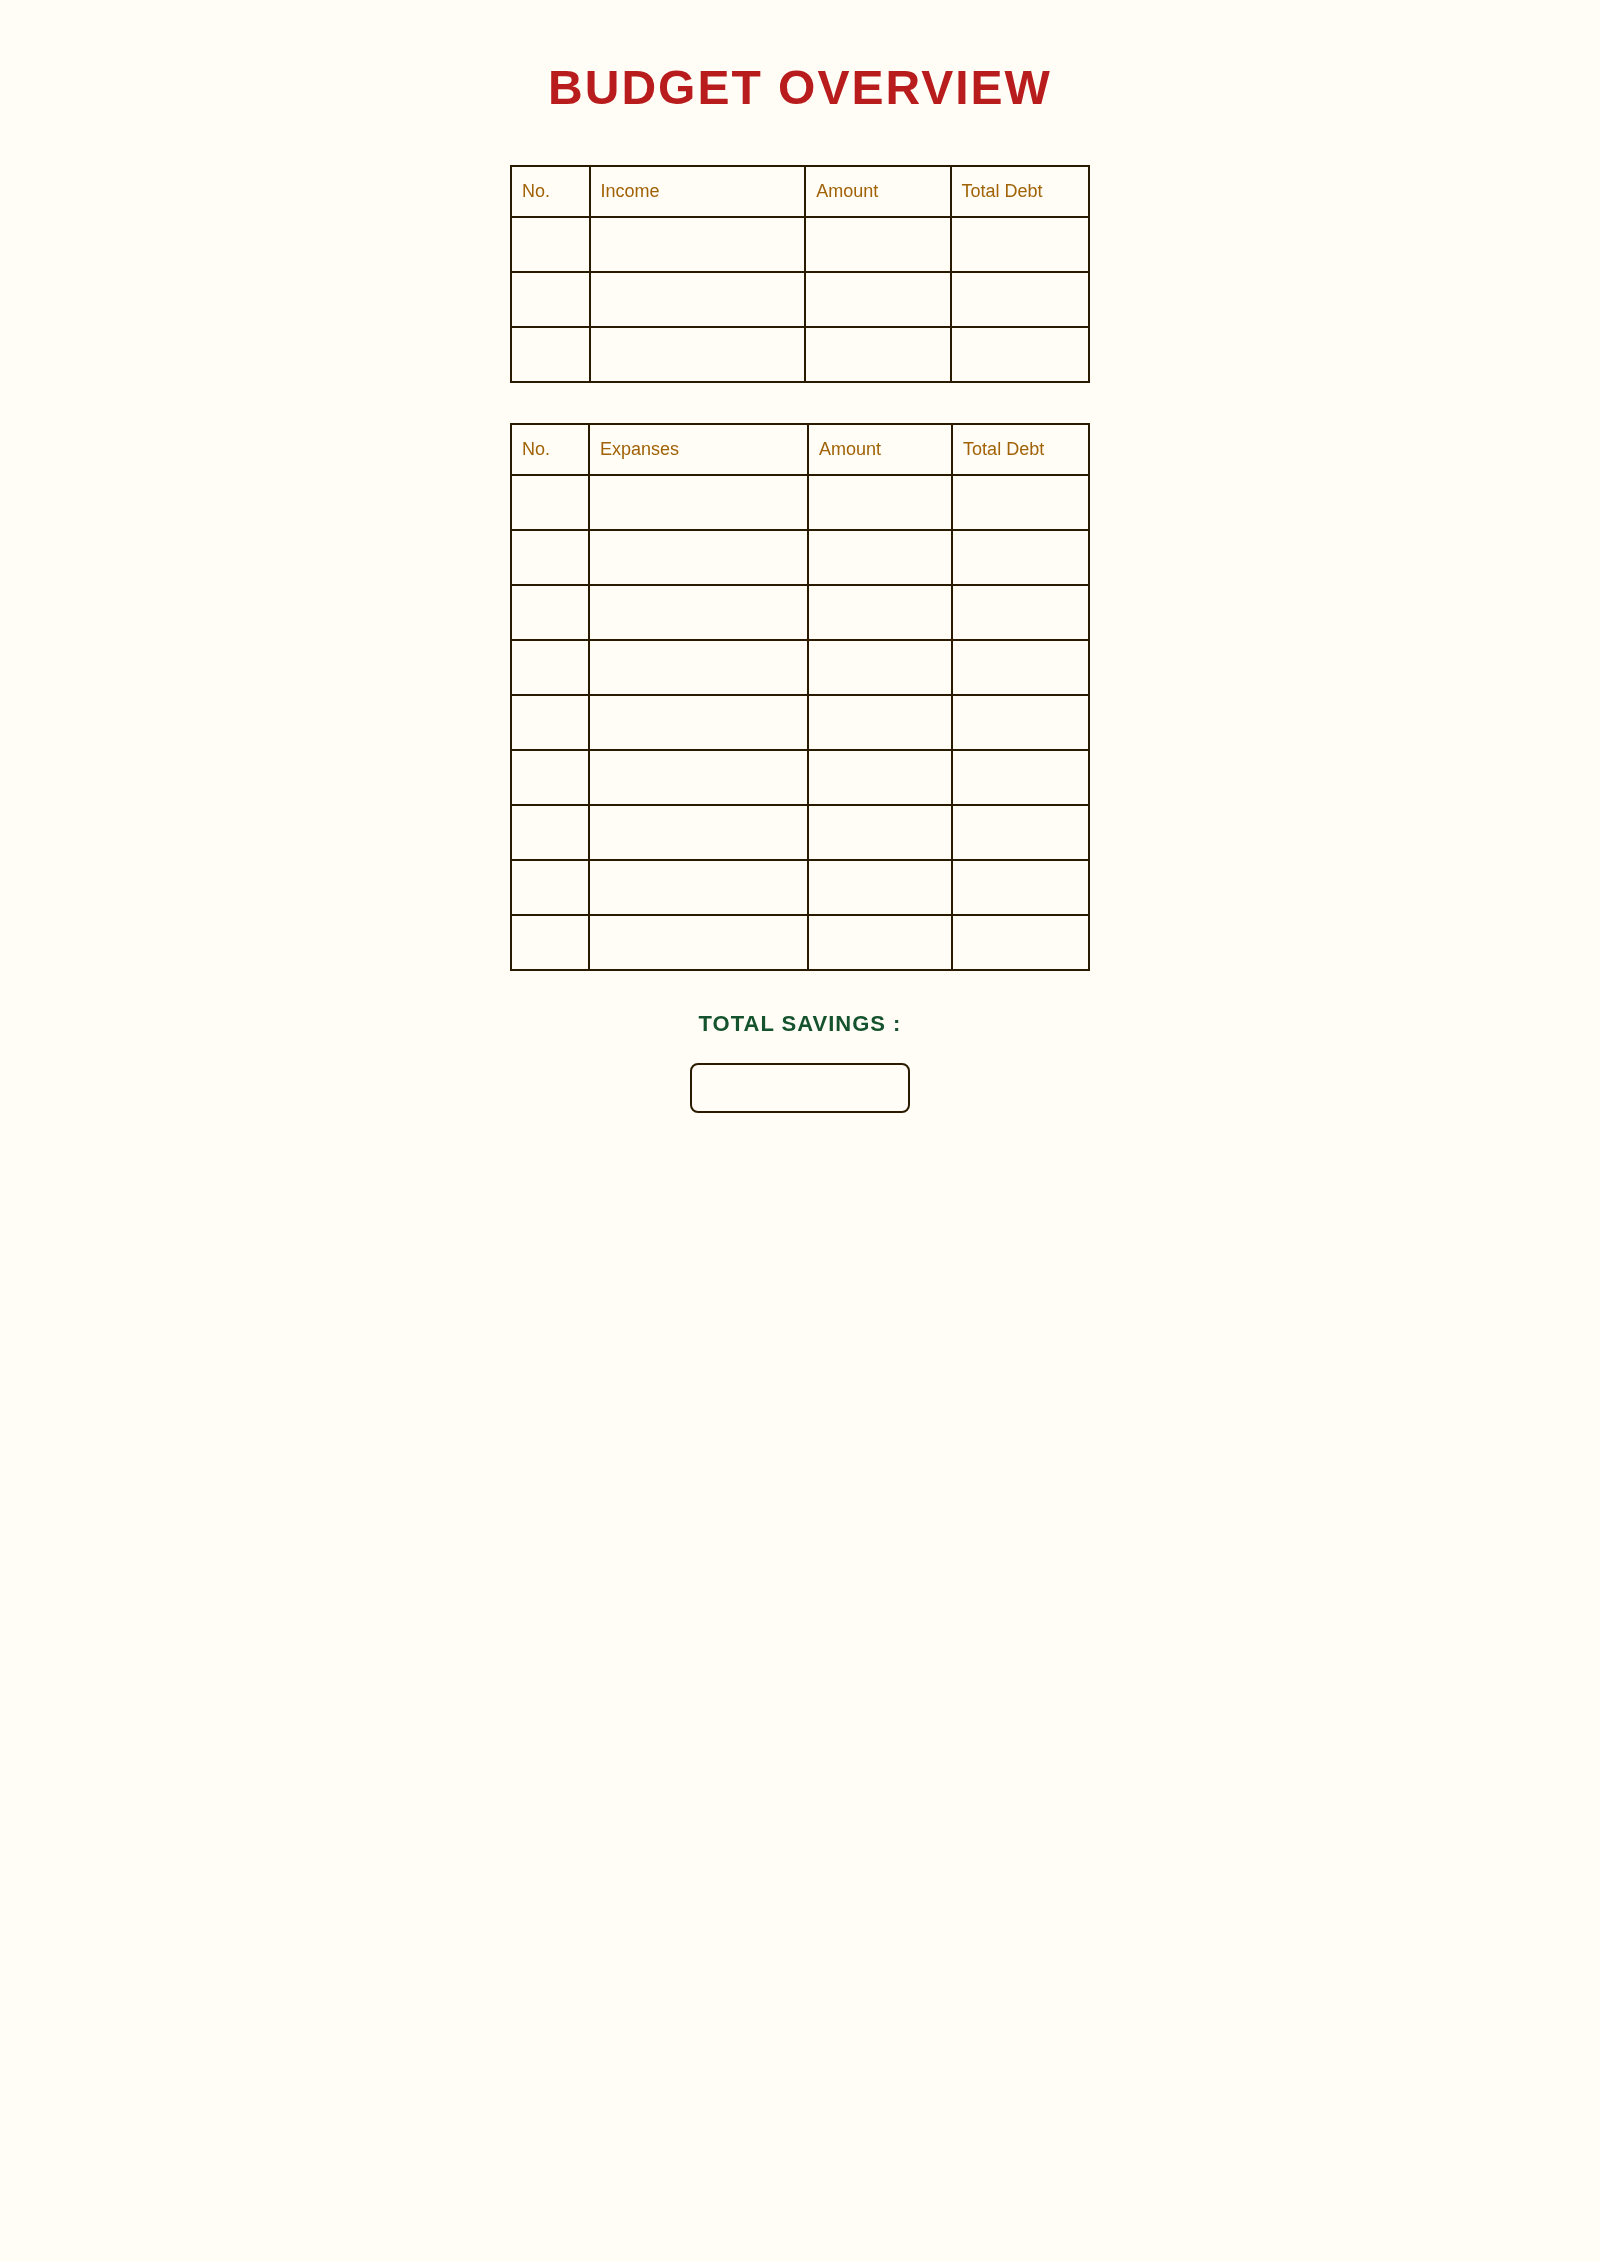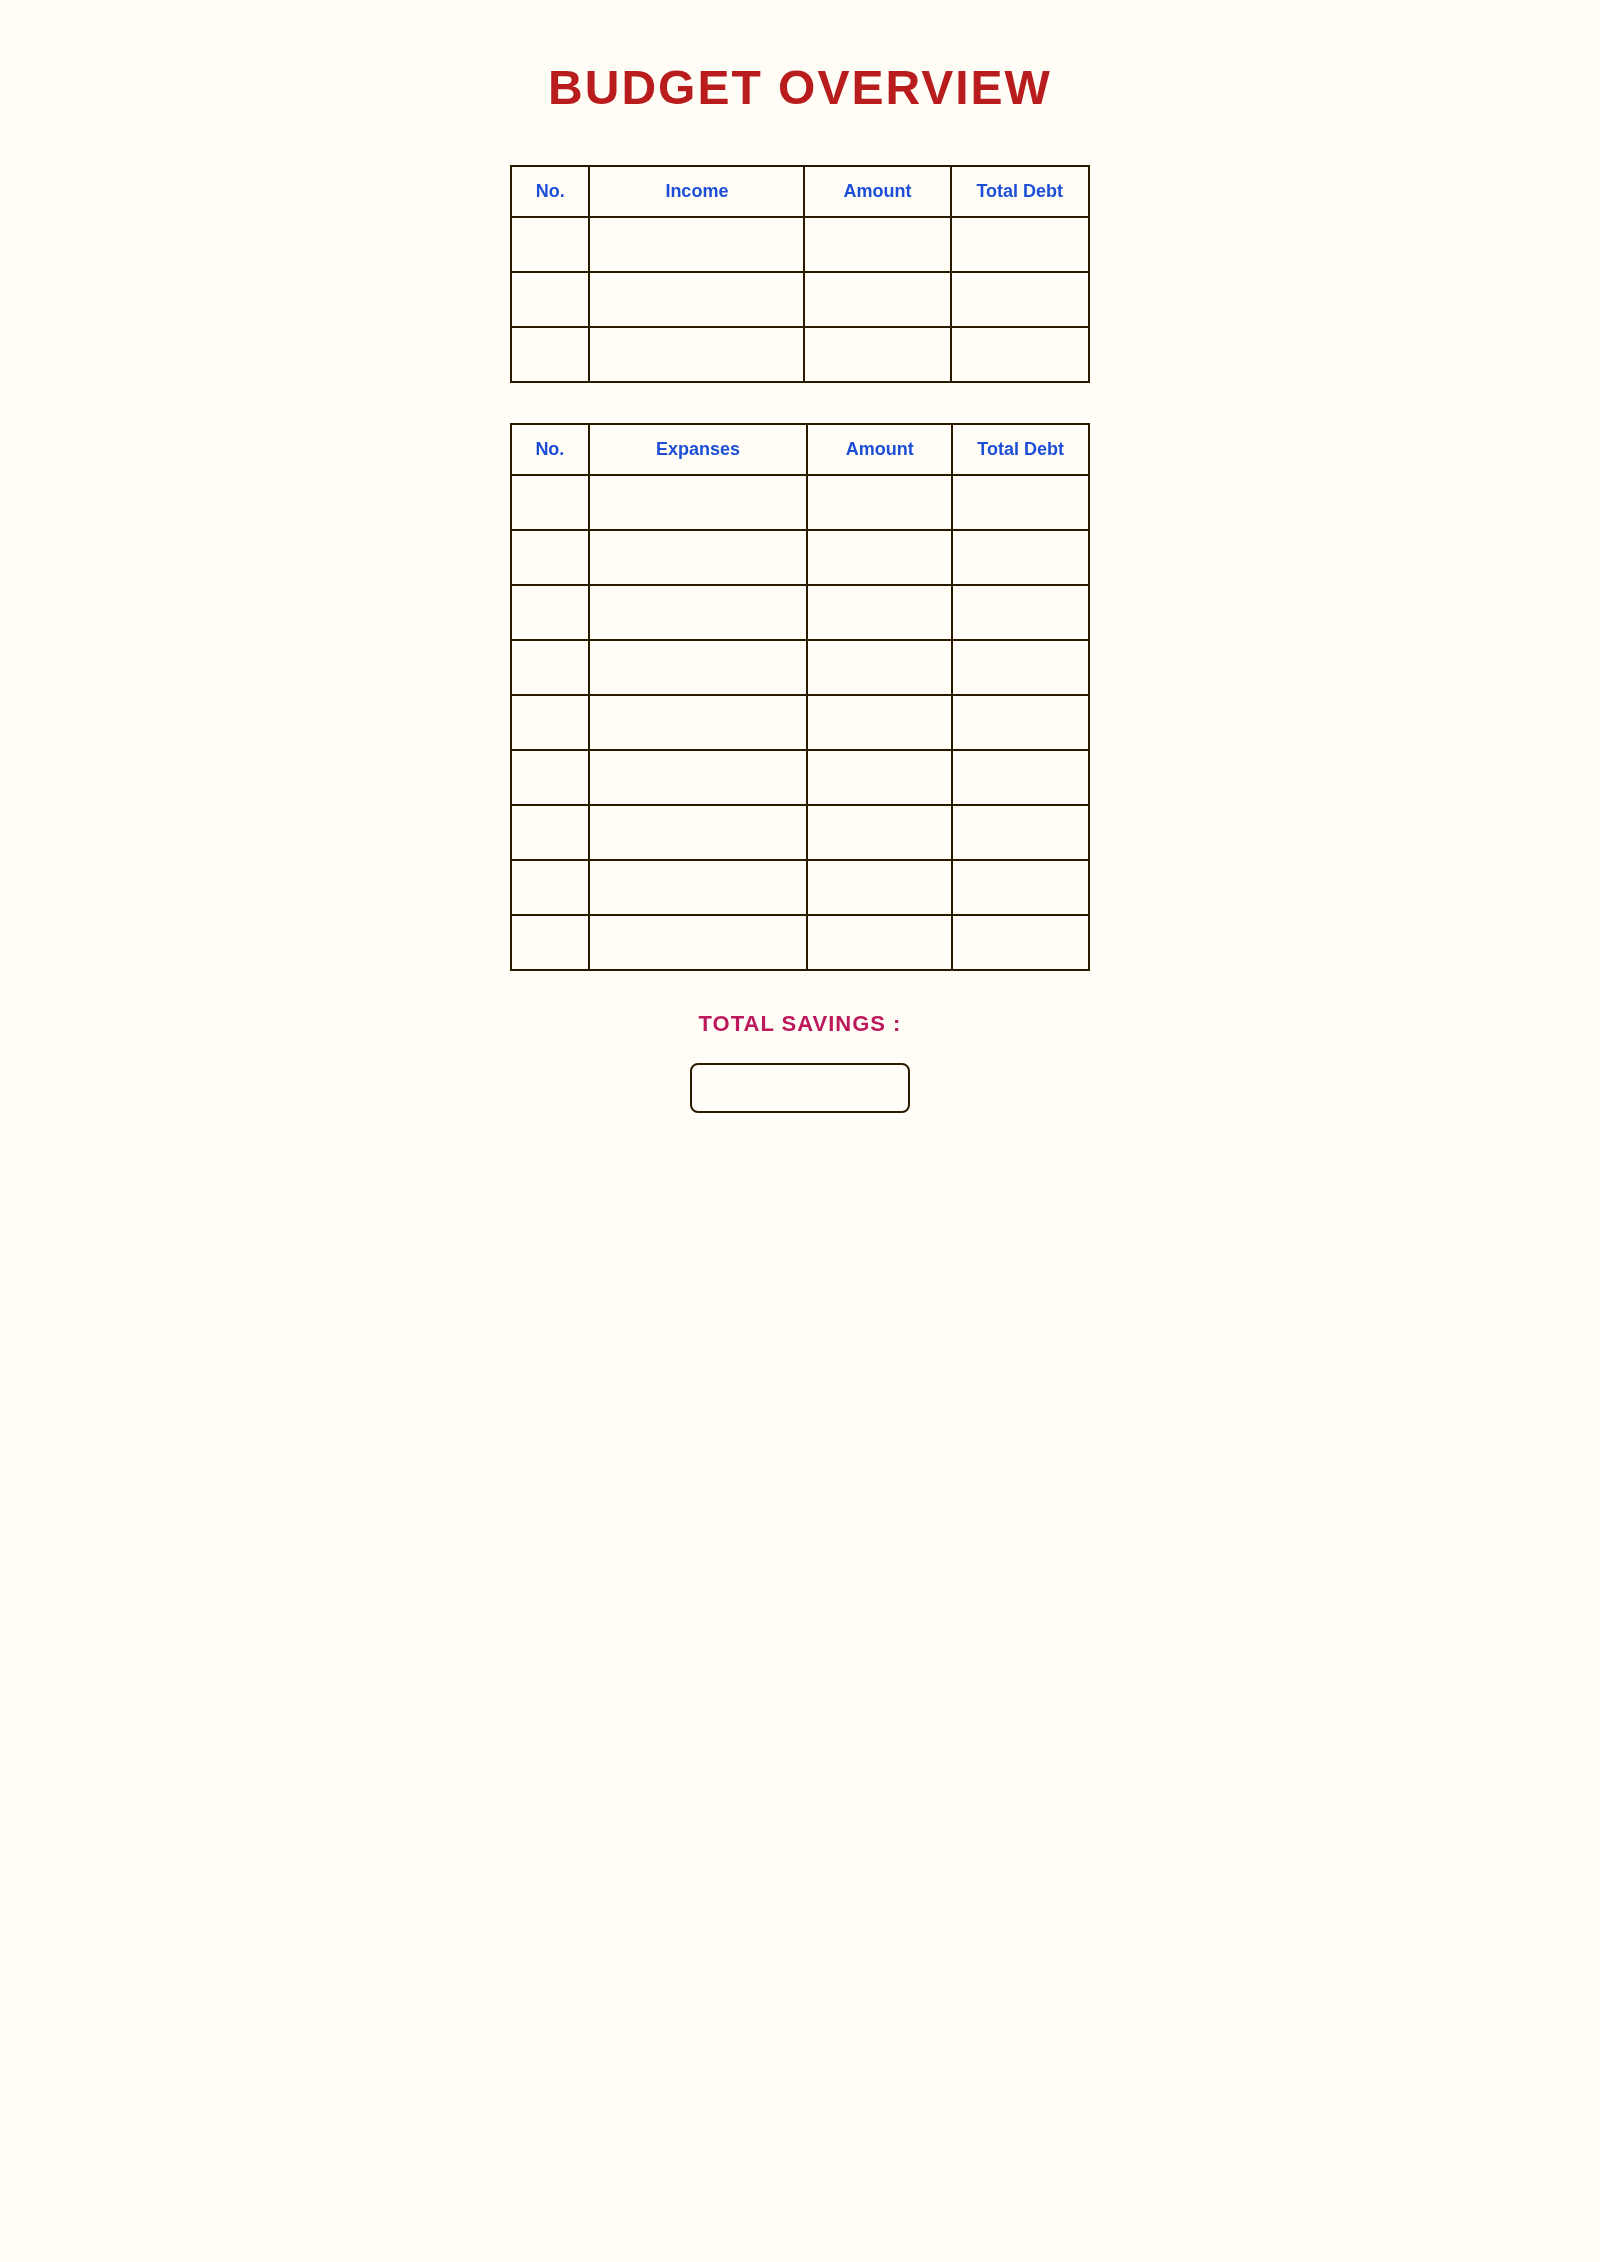--- a/index.html
+++ b/index.html
@@ -43,24 +43,24 @@
       border-collapse: collapse;
     }
 
     .table th, .table td {
       border: 2px solid #2a1a00;
       padding: 0;
     }
 
     .table th {
       padding: 14px 10px;
-      text-align: center;
+      text-align: left;
       font-size: 18px;
-      font-weight: 700;
-      color: #1d4ed8;
+      font-weight: 400;
+      color: #a16207;
       font-family: Arial Black, Arial, sans-serif;
       background: #fffdf5;
     }
 
     .table td {
       height: 55px;
       background: #fffdf5;
     }
 
     .col-no {
@@ -82,21 +82,21 @@
     .total-savings-section {
       display: flex;
       flex-direction: column;
       align-items: center;
       margin-top: 30px;
     }
 
     .total-savings-label {
       font-size: 22px;
       font-weight: 900;
-      color: #be185d;
+      color: #14532d;
       font-family: Arial Black, Arial, sans-serif;
       letter-spacing: 1px;
       margin-bottom: 26px;
     }
 
     .total-savings-box {
       border: 2px solid #2a1a00;
       border-radius: 8px;
       width: 220px;
       height: 50px;

